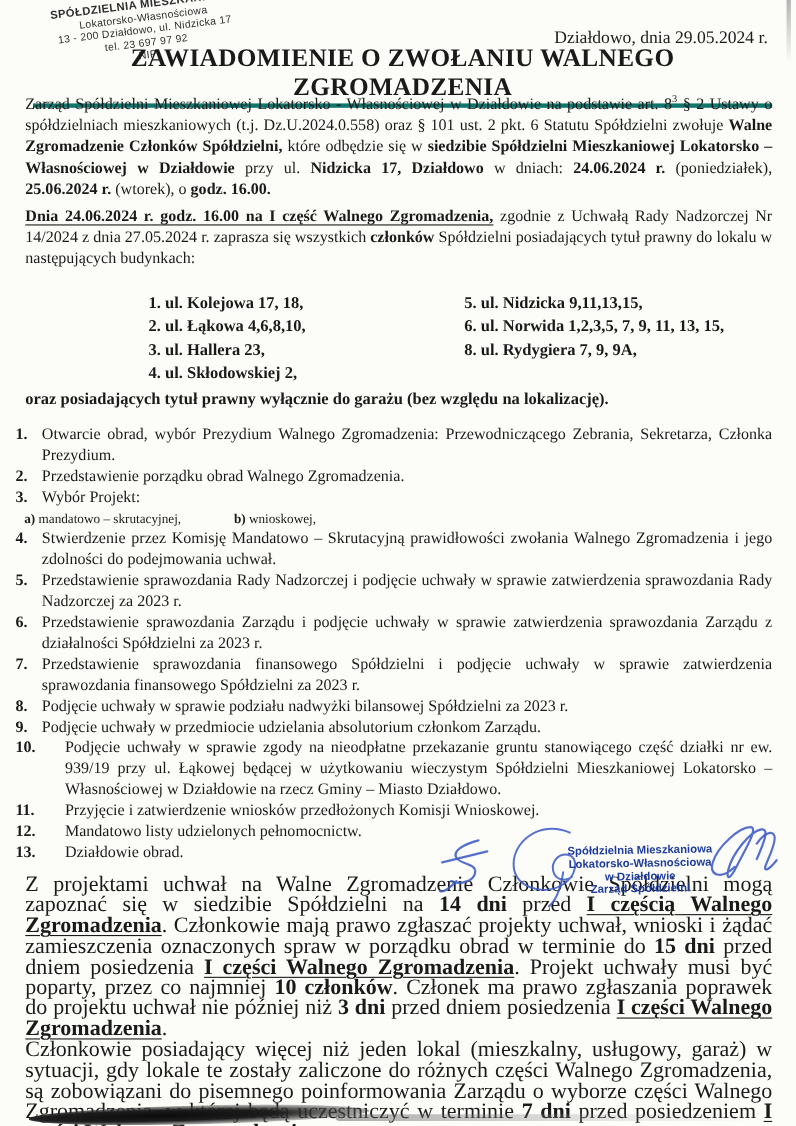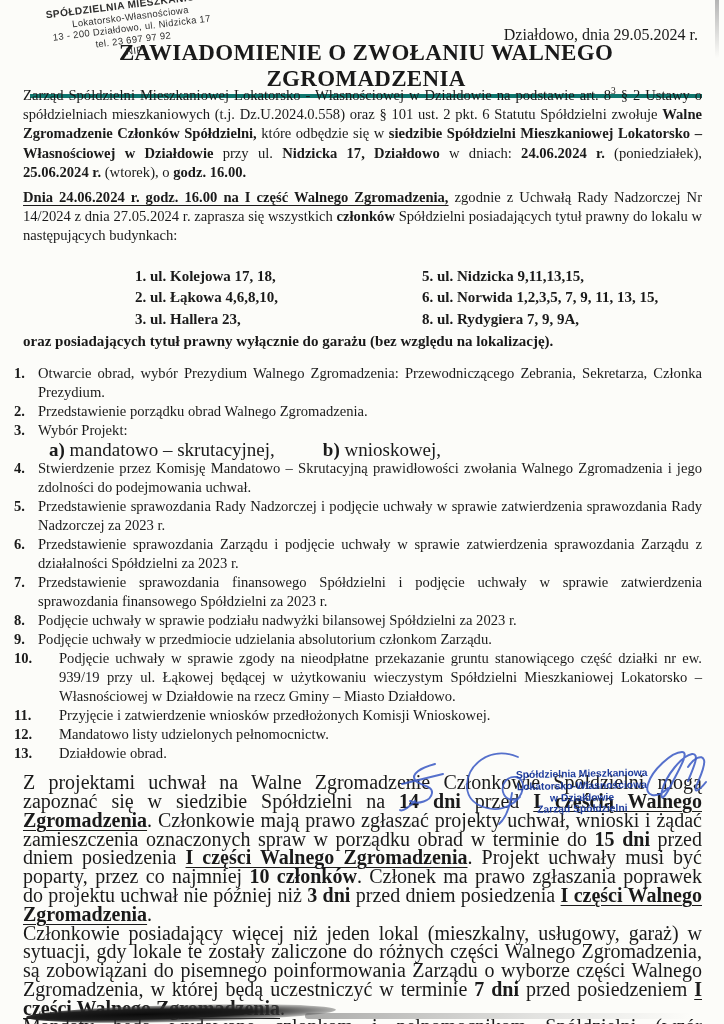--- a/index.html
+++ b/index.html
@@ -40,21 +40,21 @@
   .gap{margin-left:48px;}
   .buildings{display:flex;margin-top:20px;padding-left:112px;font-size:15px;line-height:21.5px;font-weight:bold;}
   .bcol1{width:287px;flex:none;}
   .garage-note{font-weight:bold;font-size:15px;line-height:19px;margin:2px 0 0 0;}
   .agenda-heading{font-size:15.2px;font-weight:bold;text-align:center;margin:18px 0 0 0;}
   .agenda{margin-top:13px;margin-left:-9px;}
   .agenda-item{display:flex;font-size:14.6px;line-height:19px;}
   .agenda-item .num{font-weight:bold;flex:none;width:24px;}
   .agenda-item.wide .num{width:45px;}
   .agenda-item .txt{flex:1;text-align:justify;}
-  .agenda-sub{margin-left:35px;font-size:19px;line-height:19px;font-family:Liberation Serif, serif;}
+  .agenda-sub{margin-left:8px;font-size:12px;line-height:19px;font-family:Liberation Serif, serif;}
   .footer-para{font-size:20px;line-height:18.8px;}
   .fp1{margin-top:10px;}
   
   .sig-area{position:absolute;left:398px;top:738px;width:326px;height:88px;}
   .board-stamp{
     position:absolute;left:106px;top:30px;width:156px;text-align:center;
     font-family:"Liberation Sans",sans-serif;font-size:10.3px;font-weight:bold;
     line-height:11.8px;color:#1e3c9c;transform:rotate(-1deg);
   }
   .sig{position:absolute;}
@@ -84,20 +84,21 @@
 
   <div class="content">
     <p class="para intro"><span>Zarząd Spółdzielni Mieszkaniowej Lokatorsko - Własnościowej w Działdowie na podstawie art. 8</span><sup>3</sup><span> § 2 Ustawy o spółdzielniach mieszkaniowych (t.j. Dz.U.2024.0.558) oraz § 101 ust. 2 pkt. 6 Statutu Spółdzielni zwołuje </span><span class="b">Walne Zgromadzenie Członków Spółdzielni,</span><span> które odbędzie się w </span><span class="b">siedzibie Spółdzielni Mieszkaniowej Lokatorsko – Własnościowej w Działdowie</span><span> przy ul. </span><span class="b">Nidzicka 17, Działdowo</span><span> w dniach: </span><span class="b">24.06.2024 r.</span><span> (poniedziałek), </span><span class="b">25.06.2024 r.</span><span> (wtorek), o </span><span class="b">godz. 16.00.</span></p>
     <p class="para invitation"><span class="b u">Dnia 24.06.2024 r. godz. 16.00 na I część Walnego Zgromadzenia,</span><span> zgodnie z Uchwałą Rady Nadzorczej Nr 14/2024 z dnia 27.05.2024 r.  zaprasza się wszystkich </span><span class="b">członków</span><span> Spółdzielni posiadających tytuł prawny do lokalu w następujących budynkach:</span></p>
 
     <div class="buildings">
       <div class="bcol bcol1">
           <div>1. ul. Kolejowa 17, 18,</div>
           <div>2. ul. Łąkowa 4,6,8,10,</div>
           <div>3. ul. Hallera 23,</div>
+          <div>4. ul. Skłodowskiej 2,</div>
         </div>
       <div class="bcol">
           <div>5. ul. Nidzicka 9,11,13,15,</div>
           <div>6. ul. Norwida 1,2,3,5, 7, 9, 11, 13, 15,</div>
           <div>8. ul. Rydygiera 7, 9, 9A,</div>
         </div>
     </div>
 
     <p class="garage-note">oraz posiadających tytuł prawny wyłącznie do garażu (bez względu na lokalizację).</p>
 

